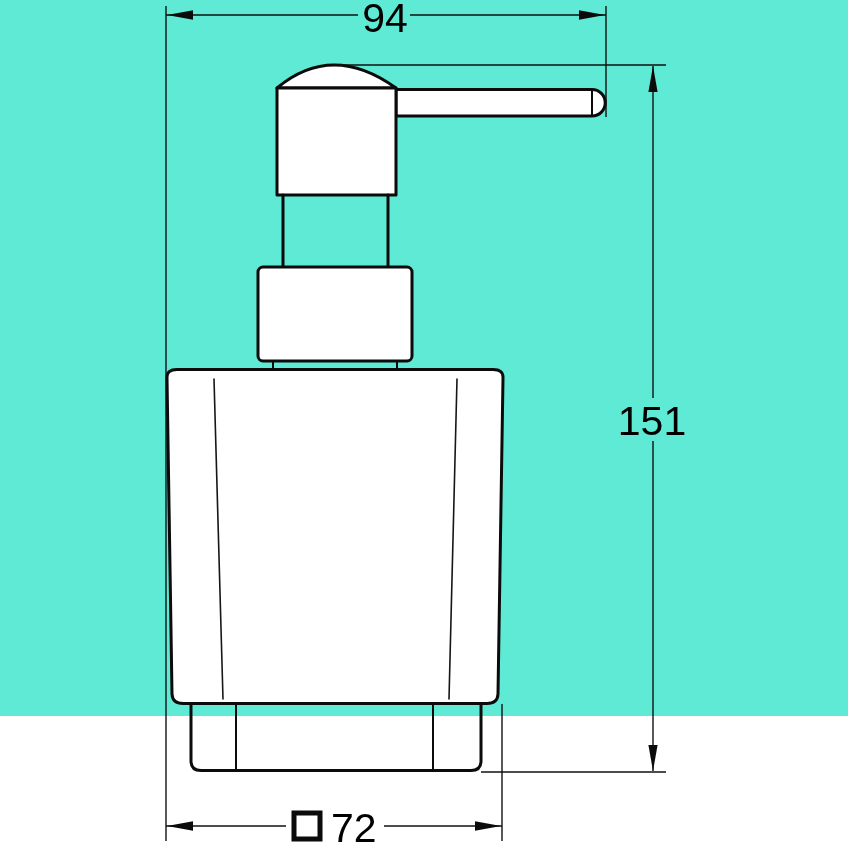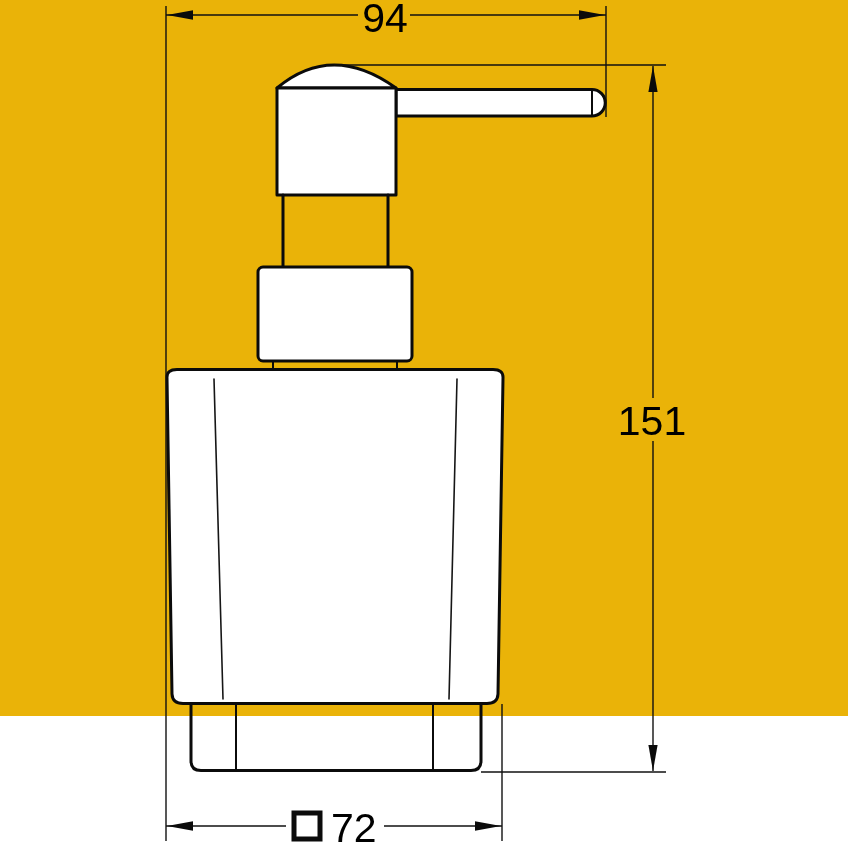--- a/index.html
+++ b/index.html
@@ -7,21 +7,21 @@
     padding: 0;
     width: 848px;
     height: 848px;
     background: #ffffff;
     overflow: hidden;
   }
   .drawing-stage {
     width: 848px;
     height: 716px;
     position: relative;
-    background: #eab308;
+    background: #5eead4;
   }
   svg { display: block; }
   
   .outline {
     fill: #ffffff;
     stroke: #0b0b0b;
     stroke-width: 3;
     stroke-linejoin: round;
     stroke-linecap: round;
   }

